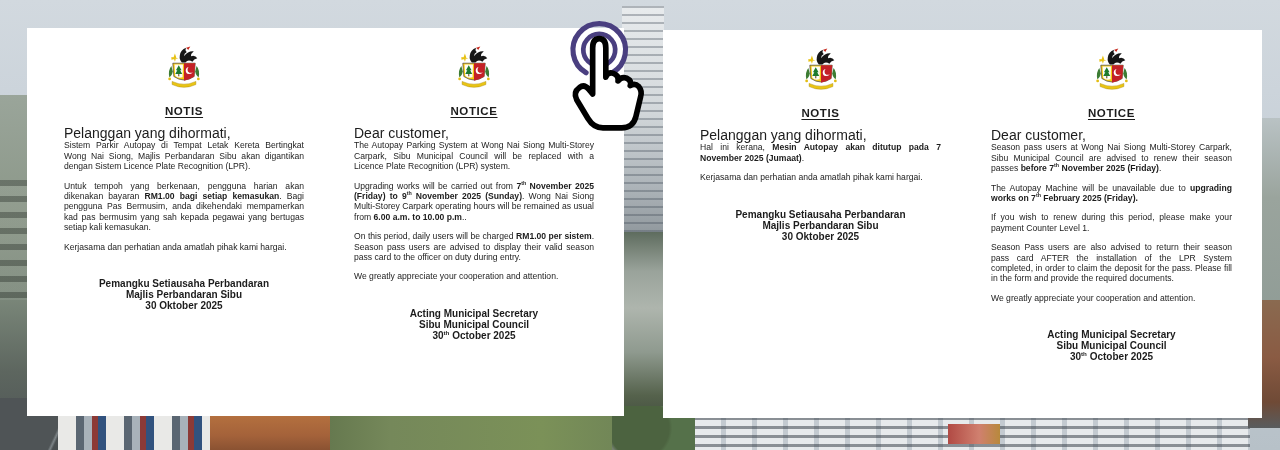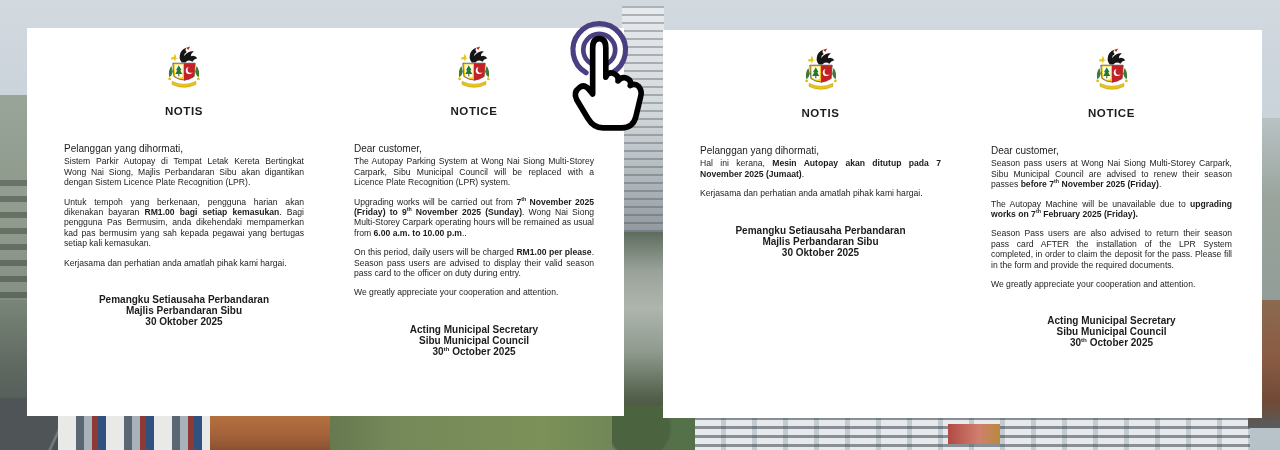--- a/index.html
+++ b/index.html
@@ -42,22 +42,22 @@
   .bg-right-ships{left:1248px;top:300px;width:32px;height:128px;
     background:linear-gradient(180deg,#8a6a50 0%,#8a5b43 45%,#6f4a36 80%,#585c5e 100%);}
   
   .panel{position:absolute;background:#ffffff;display:flex;gap:50px;
     padding:15px 30px 0 37px;box-sizing:border-box;z-index:2;}
   .panel-left{left:27px;top:28px;width:597px;height:388px;}
   .panel-right{left:663px;top:30px;width:599px;height:388px;}
   .column{flex:1;min-width:0;overflow:hidden;}
   .crest{display:block;margin:2px auto 0;width:42px;height:56px;}
   .notice-title{margin-top:4px;text-align:center;font-weight:bold;font-size:11.5px;
-    letter-spacing:.6px;text-underline-offset:2px;}
-  .salutation{margin-top:27px;font-size:10px;line-height:10.4px;}
+    letter-spacing:.6px;text-decoration:underline;text-underline-offset:2px;}
+  .salutation{margin-top:11px;font-size:14px;line-height:10.4px;}
   .paragraphs{margin-top:2px;}
   .para{margin:0 0 9px;font-size:8.6px;line-height:10.4px;text-align:justify;}
   .para b{font-weight:bold;}
   sup{font-size:.62em;vertical-align:super;line-height:0;}
   .signature{margin-top:26px;text-align:center;font-weight:bold;
     font-size:10px;line-height:11px;}
   
   .tap-icon{position:absolute;left:556px;top:18px;width:94px;height:124px;z-index:5;cursor:pointer;}
   .hidden-defs{position:absolute;width:0;height:0;overflow:hidden;}
 </style>
@@ -126,21 +126,21 @@
     </div>
     <div class="column">
       <svg class="crest" viewBox="0 0 60 80">
           <use href="#crest"></use>
         </svg>
       <div class="notice-title">NOTICE</div>
       <div class="salutation">Dear customer,</div>
       <div class="paragraphs">
           <p class="para">The Autopay Parking System at Wong Nai Siong Multi-Storey Carpark, Sibu Municipal Council will be replaced with a Licence Plate Recognition (LPR) system.</p>
           <p class="para">Upgrading works will be carried out from <b>7</b><b><sup>th</sup></b><b> November 2025 (Friday) to 9</b><b><sup>th</sup></b><b> November 2025 (Sunday)</b>. Wong Nai Siong Multi-Storey Carpark operating hours will be remained as usual from <b>6.00 a.m. to 10.00 p.m</b>..</p>
-          <p class="para">On this period, daily users will be charged <b>RM1.00 per please</b>. Season pass users are advised to display their valid season pass card to the officer on duty during entry.</p>
+          <p class="para">On this period, daily users will be charged <b>RM1.00 per sistem</b>. Season pass users are advised to display their valid season pass card to the officer on duty during entry.</p>
           <p class="para">We greatly appreciate your cooperation and attention.</p>
         </div>
       <div class="signature">
           <div>Acting Municipal Secretary</div>
           <div>Sibu Municipal Council</div>
           <div>30<sup>th</sup> October 2025</div>
         </div>
     </div>
   </div>
 
@@ -163,20 +163,21 @@
     </div>
     <div class="column">
       <svg class="crest" viewBox="0 0 60 80">
           <use href="#crest"></use>
         </svg>
       <div class="notice-title">NOTICE</div>
       <div class="salutation">Dear customer,</div>
       <div class="paragraphs">
           <p class="para">Season pass users at Wong Nai Siong Multi-Storey Carpark, Sibu Municipal Council are advised to renew their season passes <b>before 7</b><b><sup>th</sup></b><b> November 2025 (Friday)</b>.</p>
           <p class="para">The Autopay Machine will be unavailable due to <b>upgrading works on 7</b><b><sup>th</sup></b><b> February 2025 (Friday).</b></p>
+          <p class="para">If you wish to renew during this period, please make your payment Counter Level 1.</p>
           <p class="para">Season Pass users are also advised to return their season pass card AFTER the installation of the LPR System completed, in order to claim the deposit for the pass. Please fill in the form and provide the required documents.</p>
           <p class="para">We greatly appreciate your cooperation and attention.</p>
         </div>
       <div class="signature">
           <div>Acting Municipal Secretary</div>
           <div>Sibu Municipal Council</div>
           <div>30<sup>th</sup> October 2025</div>
         </div>
     </div>
   </div>

